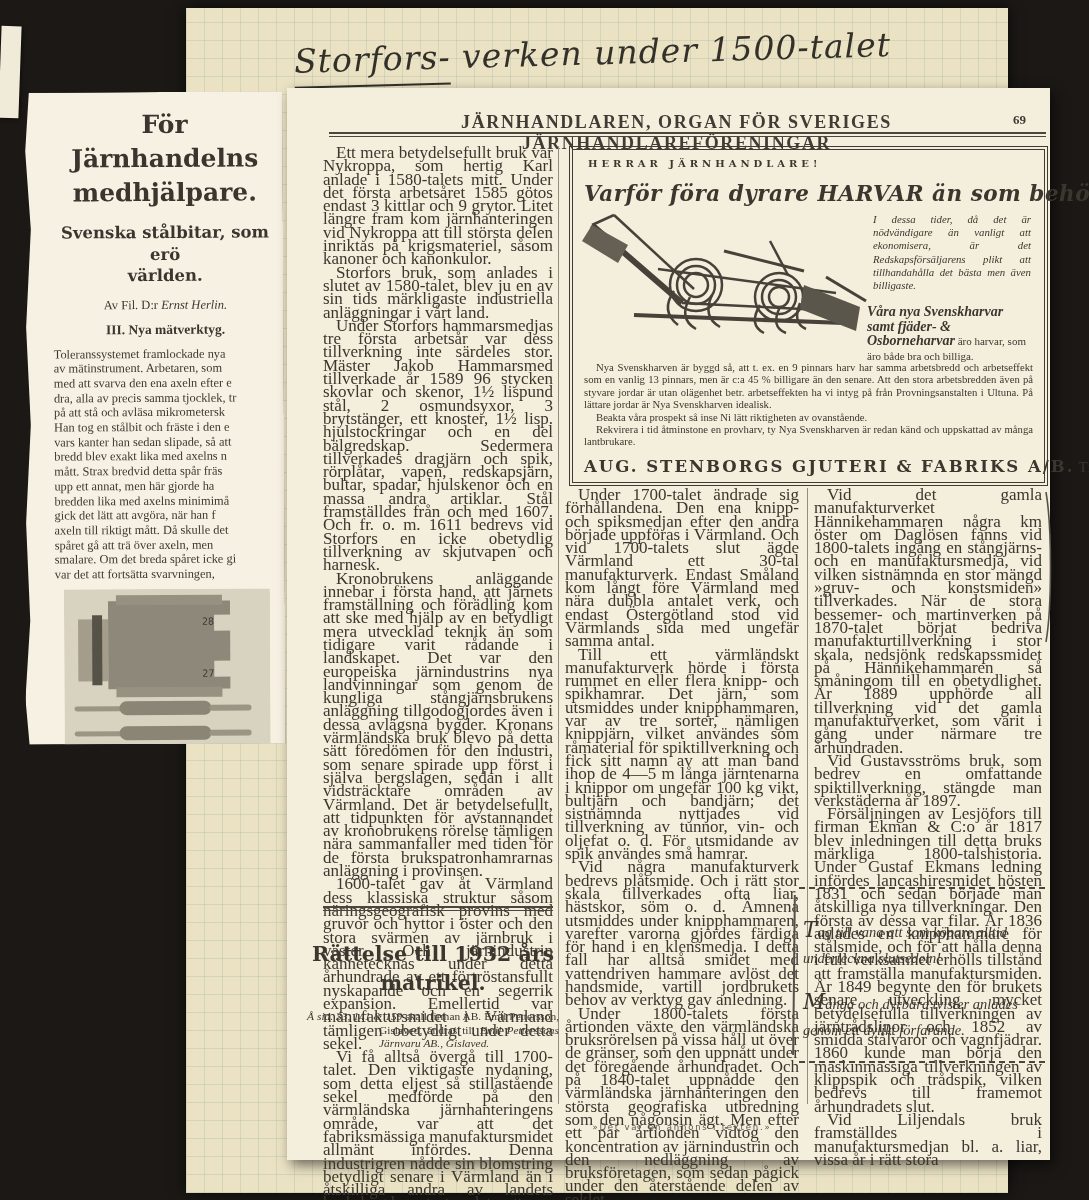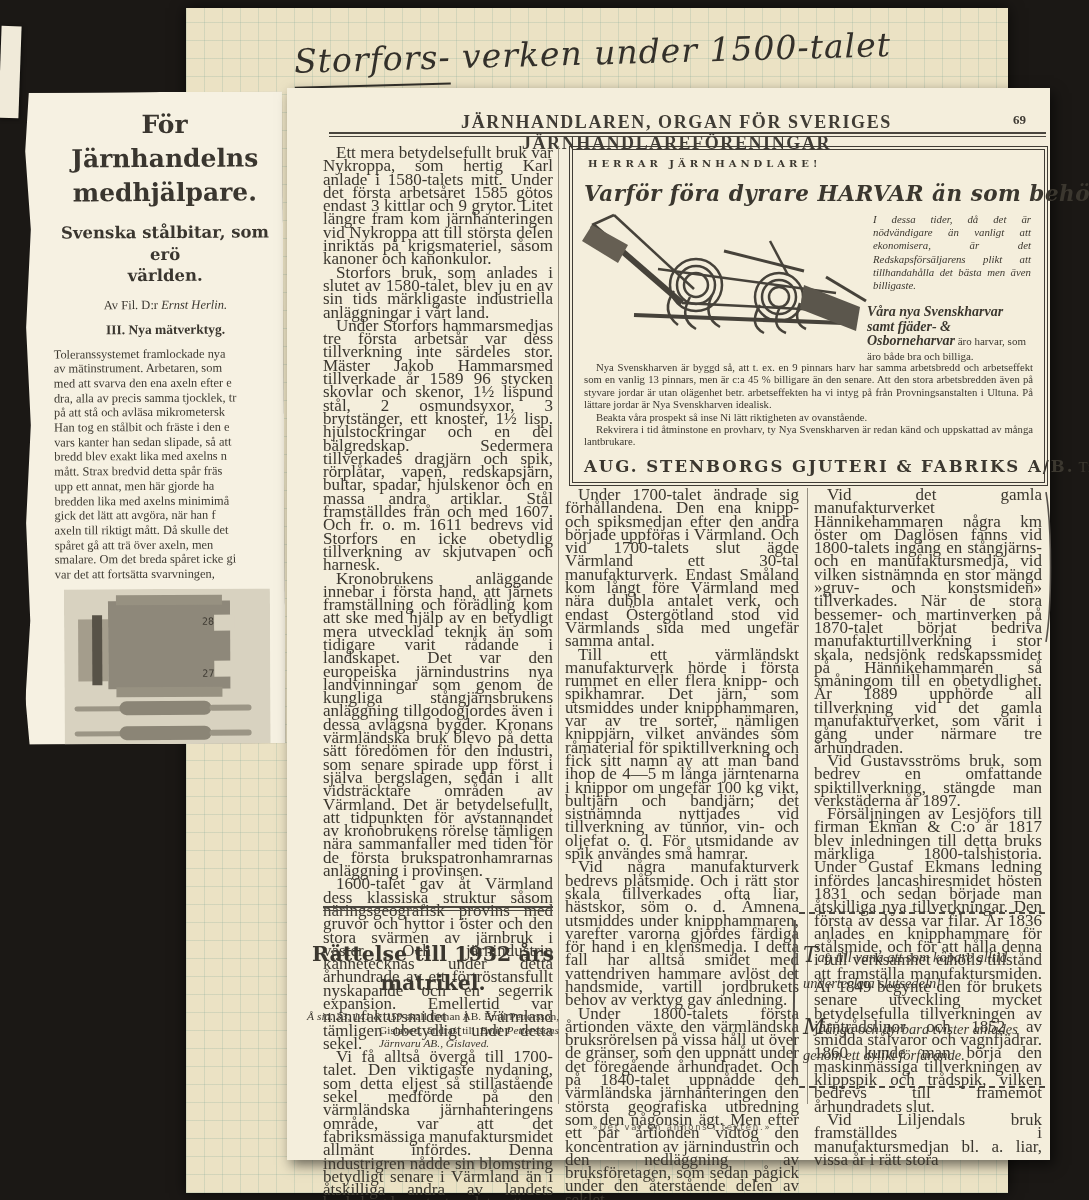--- a/index.html
+++ b/index.html
@@ -119,21 +119,21 @@
   .cor-heading{
     font-family:"DejaVu Serif", serif;font-weight:bold;font-size:20.5px;line-height:1.4;
     text-align:center;white-space:pre-line;margin:0;
   }
   .cor-items{margin-top:13px;font-size:11.4px;line-height:13.4px;}
   .cor-item{margin:0 0 8px;padding-left:72px;text-indent:-72px;text-align:justify;}
   .cor-item .lbl{font-style:italic;}
   .cor-item .it{font-style:italic;}
   
   .slogan-box{
-    position:absolute;left:512px;top:824px;width:246px;height:172px;
+    position:absolute;left:512px;top:799px;width:246px;height:172px;
     border-top:2px dashed #4a463e;border-bottom:2px dashed #4a463e;
   }
   .slogan-box::after{content:"";position:absolute;left:-6px;top:6px;bottom:6px;width:2px;background:#55504a;transform:rotate(.6deg);}
   .slogan-box p{
     margin:0;padding:0 4px;font-style:italic;font-size:14.5px;line-height:1.55;color:#3b372f;
   }
   .slogan-box p::first-letter{font-size:150%;font-family:"DejaVu Serif",serif;}
   .slogan-box .s1{margin-top:24px;}
   .slogan-box .s2{margin-top:16px;}
   .ink-brace{position:absolute;pointer-events:none;}

